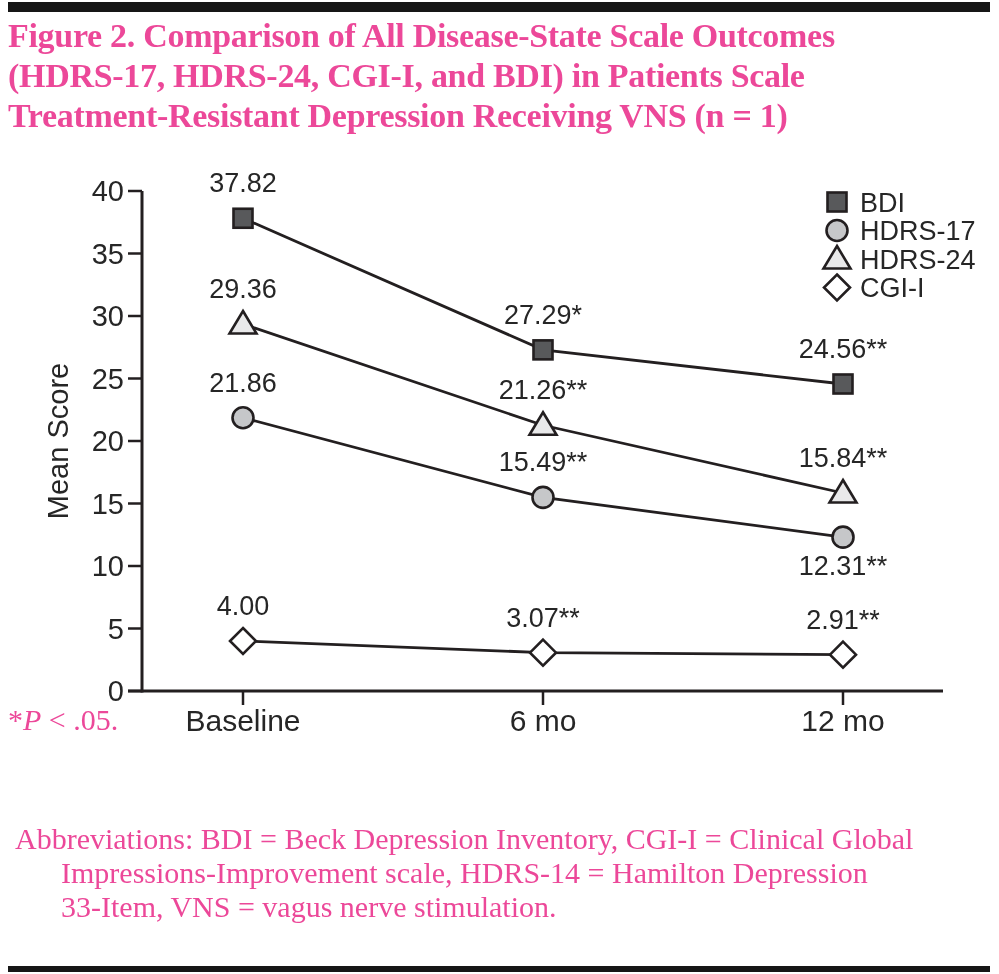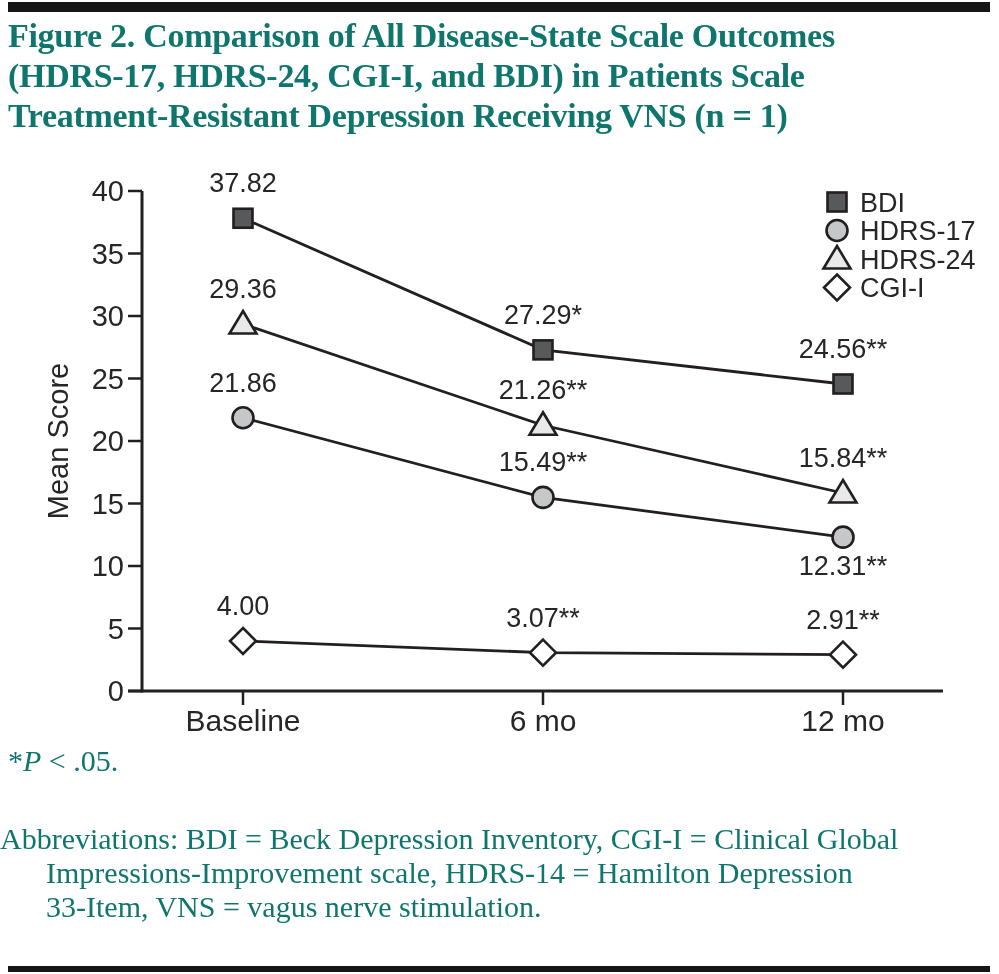--- a/index.html
+++ b/index.html
@@ -1,40 +1,40 @@
 <!DOCTYPE html>
 <html><head>
 <meta charset="utf-8">
 <style>
   html,body{margin:0;padding:0;background:#ffffff;}
   .page{
     position:relative;
     width:999px;height:974px;
     background:#ffffff;
     font-family:"Liberation Serif", serif;
-    color:#0f766e;
+    color:#ec4899;
     overflow:hidden;
   }
   .rule{position:absolute;background:#161616;}
   .rule.top{left:8px;width:982px;top:2px;height:10px;}
   .rule.bottom{left:8px;width:982px;top:966px;height:6px;}
   .figure-title{
     position:absolute;left:8px;top:16px;width:985px;
     font-size:34px;font-weight:700;line-height:40px;
     letter-spacing:-0.3px;
   }
   #chart{position:absolute;left:0;top:158px;}
   #chart text{font-family:"Liberation Sans", sans-serif;fill:#262626;}
   .footnotes{
-    position:absolute;left:8px;top:741px;width:985px;
+    position:absolute;left:8px;top:700px;width:985px;
     font-size:30px;line-height:40px;
   }
   .footnotes i{font-style:italic;}
   .abbrev{
-    position:absolute;left:0;top:822px;width:985px;
+    position:absolute;left:15px;top:822px;width:985px;
     font-size:30px;line-height:34px;
   }
   .abbrev .cont{padding-left:46px;}
 </style>
 </head>
 <body>
 
 <div class="page">
 
   <div class="rule top"></div>

